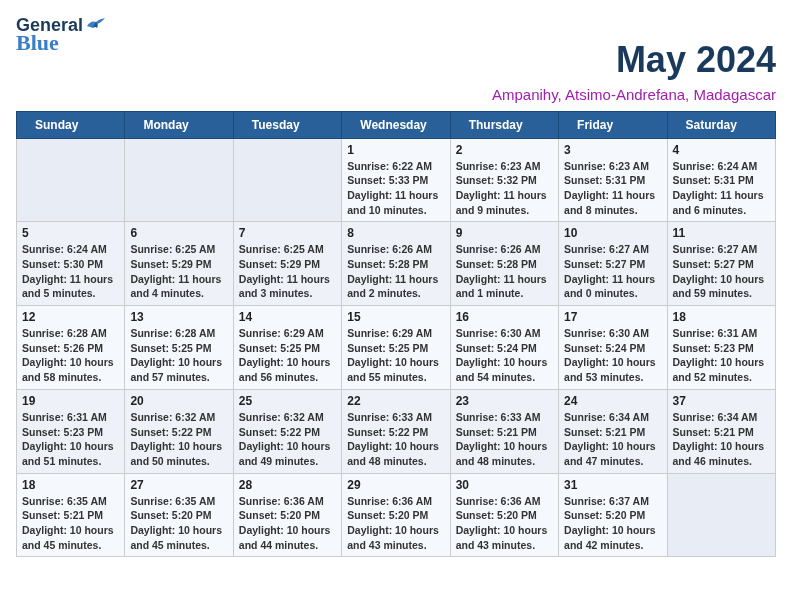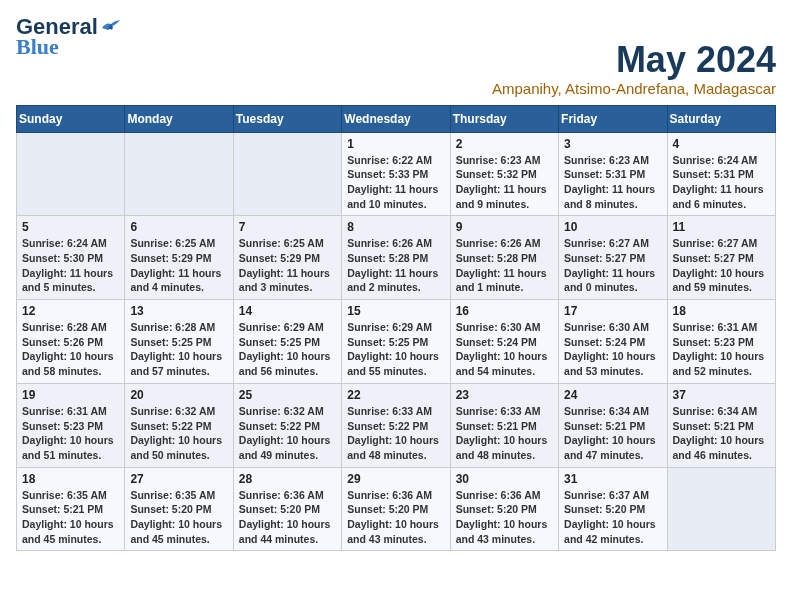--- a/index.html
+++ b/index.html
@@ -26,33 +26,33 @@
     }
     .month-title {
       font-size: 36px;
       font-weight: bold;
       color: #1a3a5c;
       line-height: 1.1;
       margin-top: 24px;
     }
     .subtitle {
       font-size: 15px;
-      color: #a16207;
-      margin-top: 0;
+      color: #a21caf;
+      margin-top: 6px;
     }
     table {
       width: 100%;
       border-collapse: collapse;
       font-size: 11px;
     }
     thead tr th {
       background-color: #2a6099;
       color: #fff;
       text-align: left;
-      padding: 6px 2px;
+      padding: 6px 18px;
       font-size: 12px;
       font-weight: bold;
       border: 1px solid #1a4a7a;
     }
     tbody tr td {
       border: 1px solid #ccc;
       vertical-align: top;
       padding: 4px 5px;
       height: 75px;
       width: 107px;
@@ -80,21 +80,21 @@
     .empty-cell {
       background: #e8edf5 !important;
     }
   </style>
 </head>
 <body>
 
 <div class="header-area">
   <div class="logo">
     <div style="display:flex;align-items:center;gap:2px;">
-      <div style="font-size:22px;font-weight:bold;color:#1a3a5c;line-height:1;">
+      <div style="font-size:18px;font-weight:bold;color:#1a3a5c;line-height:1;">
         <span style="color:#1a3a5c;">General</span>
       </div>
 
       <svg width="22" height="18" viewBox="0 0 22 18">
         <path d="M2 10 Q6 4 11 6 Q14 3 20 2 Q16 7 12 8 Q10 9 8 12 Z" fill="#3a7dc9"></path>
         <path d="M11 6 Q14 8 12 12 Q10 10 8 12 Q9 8 11 6Z" fill="#1a5a99"></path>
       </svg>
     </div>
     <div style="font-size:22px;font-weight:bold;color:#3a7dc9;line-height:1;margin-top:-2px;font-family:Liberation Serif, serif;">Blue</div>
   </div>

